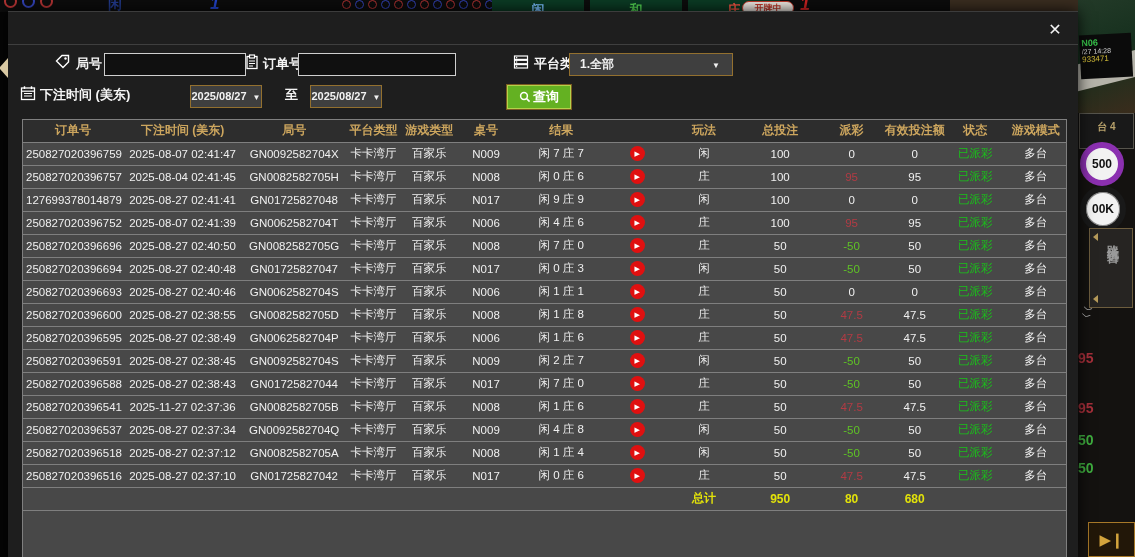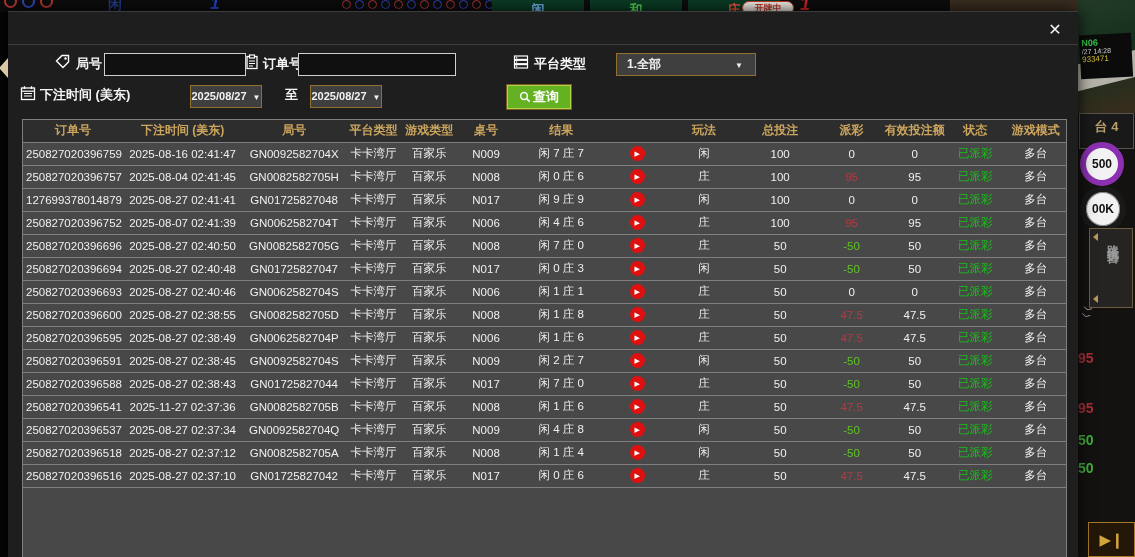--- a/index.html
+++ b/index.html
@@ -20,21 +20,21 @@
   #photo { position:absolute; left:0; top:0; width:57px; height:113px;
     background:linear-gradient(160deg,#233a28 0%,#16301e 45%,#3a2c1c 100%); overflow:hidden; }
   #photo .shoe { position:absolute; left:-8px; top:58px; width:70px; height:26px; background:#cfcac2;
     transform:rotate(-14deg); opacity:.85; }
   #sign { position:absolute; left:2px; top:34px; width:52px; height:44px; background:#0b0b0b; padding:3px 2px;
     transform:rotate(-3deg); }
   #sign .s1 { color:#37c24a; font-size:9px; font-weight:bold; }
   #sign .s2 { color:#d8d8d8; font-size:7px; }
   #sign .s3 { color:#d8c23a; font-size:8px; }
   #table-badge { position:absolute; left:1px; top:113px; width:55px; height:36px; background:#191919;
-    border:1px solid #56544c; color:#b6a06a; font-size:13px; font-weight:bold; text-align:center; line-height:26px; }
+    border:1px solid #56544c; color:#b6a06a; font-size:10px; font-weight:bold; text-align:center; line-height:26px; }
   .chip { position:absolute; left:2px; border-radius:50%; background:#f2f2f2; text-align:center; font-weight:bold; color:#111; }
   #chip1 { top:142px; width:44px; height:44px; border:6px solid #8b30b0; font-size:12px; line-height:32px; }
   #chip2 { top:186px; width:46px; height:46px; border:6px solid #191919; box-shadow:inset 0 0 0 1px #888; font-size:12px; line-height:34px; }
   #side-tab { position:absolute; left:11px; top:228px; width:44px; height:80px; background:#262422;
     border:1px solid #6d5d3e; }
   #side-tab .vtext { position:absolute; left:14px; top:6px; writing-mode:vertical-rl; color:#9a9a9a;
     font-size:12px; font-weight:bold; letter-spacing:2px; }
   #side-tab .tri { position:absolute; left:3px; width:0; height:0; border-top:4px solid transparent;
     border-bottom:4px solid transparent; border-right:5px solid #b59a5a; }
   #chevrons { position:absolute; left:4px; top:306px; color:#e8e8e8; font-size:10px; line-height:7px; letter-spacing:-1px;
@@ -173,21 +173,21 @@
     <svg width="16" height="16" viewBox="0 0 16 16">
         <rect x="1.5" y="2" width="13" height="3.4" fill="none" stroke="#fff" stroke-width="1.2"></rect>
         <rect x="1.5" y="6.3" width="13" height="3.4" fill="none" stroke="#fff" stroke-width="1.2"></rect>
         <rect x="1.5" y="10.6" width="13" height="3.4" fill="none" stroke="#fff" stroke-width="1.2"></rect>
         <circle cx="3.6" cy="3.7" r=".8" fill="#fff"></circle>
         <circle cx="3.6" cy="8" r=".8" fill="#fff"></circle>
         <circle cx="3.6" cy="12.3" r=".8" fill="#fff"></circle>
       </svg>
   </span>
   <span class="flabel" style="left:526px;top:44px;">平台类型</span>
-  <div class="sel" id="platform-select" style="left:608px;top:41px;width:140px;">
+  <div class="sel" id="platform-select" style="left:561px;top:41px;width:164px;">
     <span>1.全部</span>
     <span class="car">▼</span>
   </div>
 
   <span class="ficon" style="left:12px;top:73px;">
     <svg width="16" height="16" viewBox="0 0 16 16">
         <rect x="1.5" y="3" width="13" height="11.5" fill="none" stroke="#fff" stroke-width="1.3"></rect>
         <path d="M1.5 6.2 H14.5" stroke="#fff" stroke-width="1.2"></path>
         <path d="M4.5 1.2 V4 M11.5 1.2 V4" stroke="#fff" stroke-width="1.4"></path>
         <path d="M4 8.5 H12 M4 11 H12" stroke="#fff" stroke-width="1"></path>
@@ -240,21 +240,21 @@
             <th>总投注</th>
             <th>派彩</th>
             <th>有效投注额</th>
             <th>状态</th>
             <th>游戏模式</th>
           </tr>
         </thead>
       <tbody id="tbody">
           <tr>
             <td class="al">250827020396759</td>
-            <td>2025-08-16 02:41:47</td>
+            <td>2025-08-07 02:41:47</td>
             <td>GN0092582704X</td>
             <td>卡卡湾厅</td>
             <td>百家乐</td>
             <td>N009</td>
             <td>闲 7 庄 7</td>
             <td><span class="play-btn">▶</span></td>
             <td>闲</td>
             <td>100</td>
             <td class="zero">0</td>
             <td>0</td>
@@ -481,18 +481,26 @@
             <td>庄</td>
             <td>50</td>
             <td class="pos">47.5</td>
             <td>47.5</td>
             <td class="status">已派彩</td>
             <td>多台</td>
           </tr>
         </tbody>
       <tfoot>
         <tr>
+          <td colspan="8"></td>
+          <td>总计</td>
+          <td>950</td>
+          <td>80</td>
+          <td>680</td>
+          <td colspan="2"></td>
+        </tr>
+        <tr>
             <td colspan="14" style="height:34px;"></td>
           </tr>
       </tfoot>
     </table>
   </div>
 </div>
 
 </body></html>

